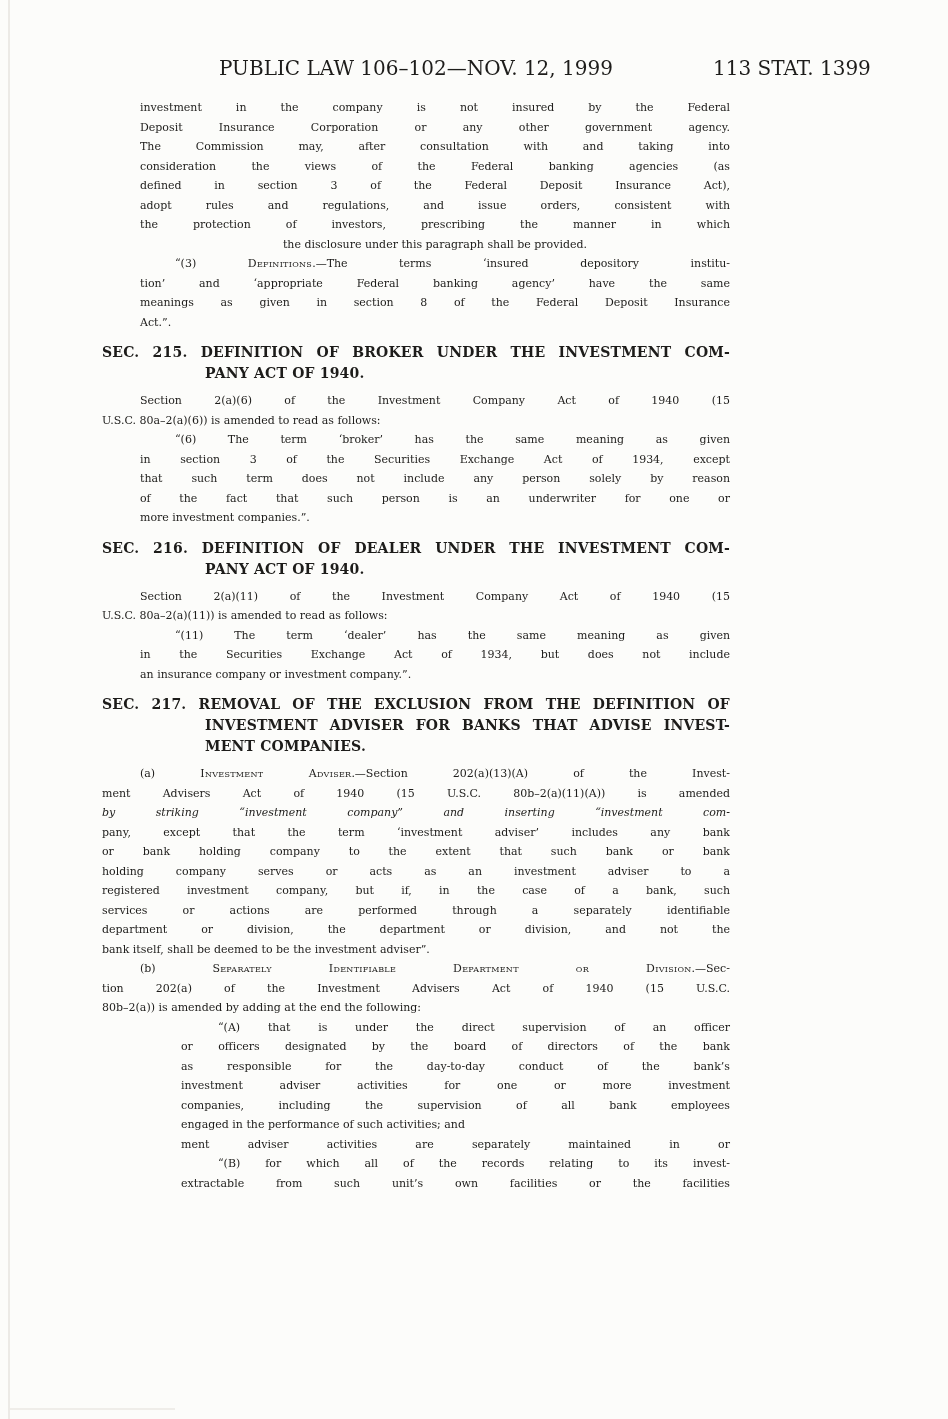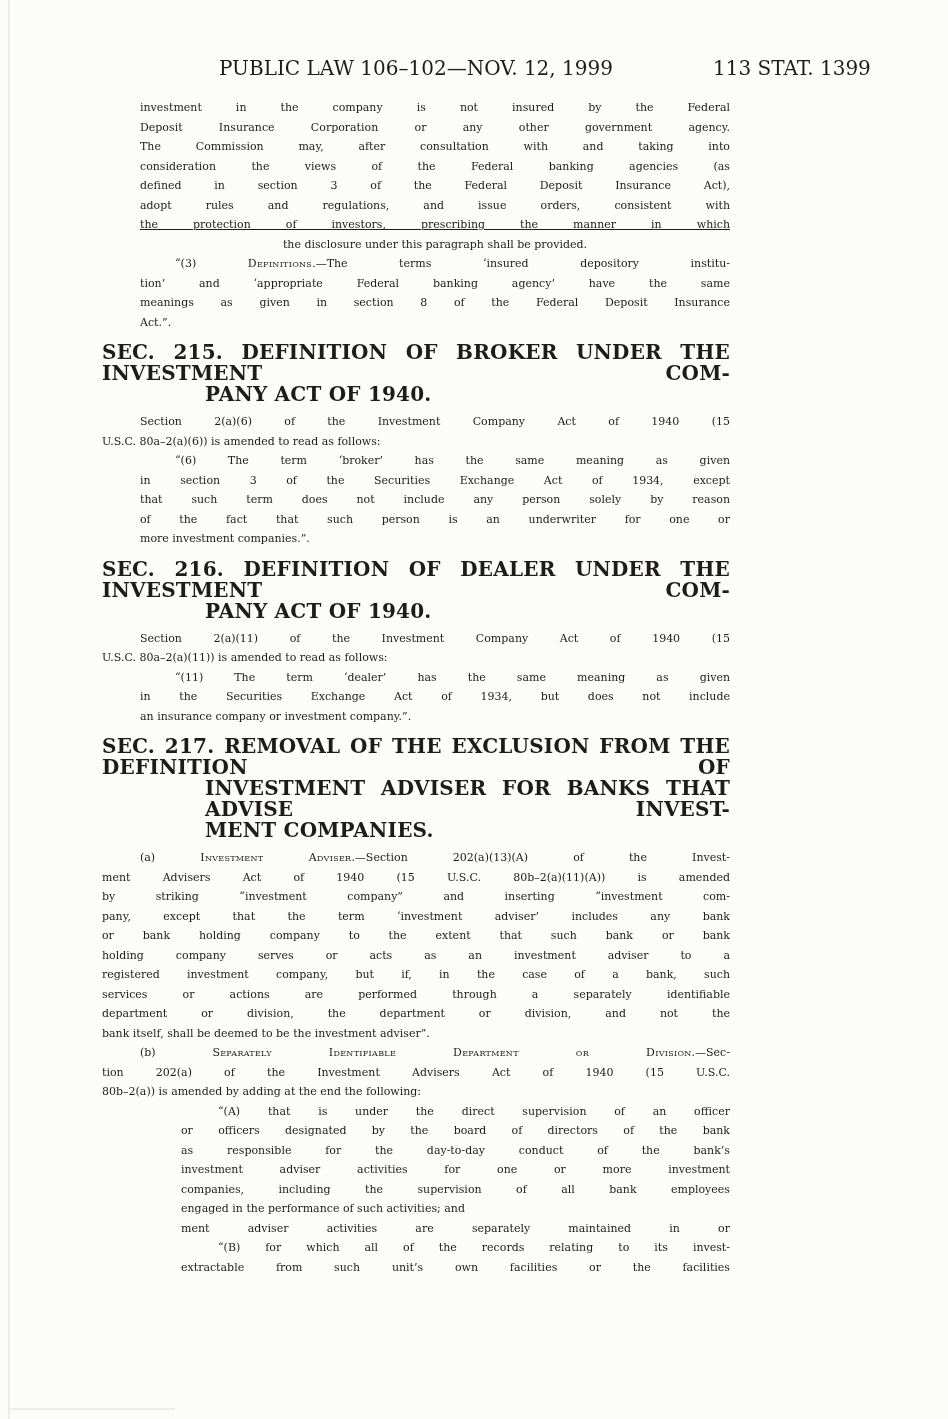--- a/index.html
+++ b/index.html
@@ -20,21 +20,21 @@
   .text-column {
     position:absolute; left:102px; top:56px; width:628px;
   }
   .header-line { position:relative; height:42px; font-size:20px; }
   .header-title { display:block; width:628px; text-align:center; white-space:nowrap; }
   .header-stat { position:absolute; left:611px; top:0; white-space:nowrap; }
   .para { margin:0; }
   .line { line-height:19.5px; min-height:19.5px; font-size:11px; }
   .line.j { text-align:justify; text-align-last:justify; }
   .heading { margin:10px 0 7px 0; }
-  .heading .line { font-weight:bold; font-size:20px; line-height:21px; min-height:21px; letter-spacing:0.2px; }
+  .heading .line { font-weight:bold; font-size:14px; line-height:21px; min-height:21px; letter-spacing:0.2px; }
   .sc { font-variant:small-caps; letter-spacing:0.3px; }
 </style>
 </head>
 <body>
 
 <div class="page">
   <div class="scan-edge-left"></div>
   <div class="scan-edge-bottom"></div>
 
   <div class="text-column">
@@ -43,21 +43,21 @@
       <span class="header-stat">113 STAT. 1399</span>
     </div>
     <div>
         <div class="para q1">
           <div class="line j" style="padding-left: 38px;"><span>investment in the company is not insured by the Federal</span></div>
           <div class="line j" style="padding-left: 38px;"><span>Deposit Insurance Corporation or any other government agency.</span></div>
           <div class="line j" style="padding-left: 38px;"><span>The Commission may, after consultation with and taking into</span></div>
           <div class="line j" style="padding-left: 38px;"><span>consideration the views of the Federal banking agencies (as</span></div>
           <div class="line j" style="padding-left: 38px;"><span>defined in section 3 of the Federal Deposit Insurance Act),</span></div>
           <div class="line j" style="padding-left: 38px;"><span>adopt rules and regulations, and issue orders, consistent with</span></div>
-          <div class="line j" style="padding-left: 38px; text-decoration: underline;"><span>the protection of investors, prescribing the manner in which</span></div>
+          <div class="line j" style="padding-left: 38px;"><span>the protection of investors, prescribing the manner in which</span></div>
           <div class="line" style="padding-left: 38px; text-align: center;"><span>the disclosure under this paragraph shall be provided.</span></div>
         </div>
         <div class="para q1">
           <div class="line j" style="padding-left: 73px;"><span>“(3) </span><span class="sc">Definitions</span><span>.—The terms ‘insured depository institu-</span></div>
           <div class="line j" style="padding-left: 38px;"><span>tion’ and ‘appropriate Federal banking agency’ have the same</span></div>
           <div class="line j" style="padding-left: 38px;"><span>meanings as given in section 8 of the Federal Deposit Insurance</span></div>
           <div class="line" style="padding-left: 38px;"><span>Act.”.</span></div>
         </div>
         <div class="para heading">
           <div class="line j" style="padding-left: 0px;"><span>SEC. 215. DEFINITION OF BROKER UNDER THE INVESTMENT COM-</span></div>
@@ -88,21 +88,21 @@
           <div class="line" style="padding-left: 38px;"><span>an insurance company or investment company.”.</span></div>
         </div>
         <div class="para heading">
           <div class="line j" style="padding-left: 0px;"><span>SEC. 217. REMOVAL OF THE EXCLUSION FROM THE DEFINITION OF</span></div>
           <div class="line j" style="padding-left: 103px;"><span>INVESTMENT ADVISER FOR BANKS THAT ADVISE INVEST-</span></div>
           <div class="line" style="padding-left: 103px;"><span>MENT COMPANIES.</span></div>
         </div>
         <div class="para body">
           <div class="line j" style="padding-left: 38px;"><span>(a) </span><span class="sc">Investment Adviser</span><span>.—Section 202(a)(13)(A) of the Invest-</span></div>
           <div class="line j" style="padding-left: 0px;"><span>ment Advisers Act of 1940 (15 U.S.C. 80b–2(a)(11)(A)) is amended</span></div>
-          <div class="line j" style="padding-left: 0px;"><span>by striking “investment company” and inserting “investment com-</span></div>
+          <div class="line j" style="padding-left: 0px; font-style: italic;"><span>by striking “investment company” and inserting “investment com-</span></div>
           <div class="line j" style="padding-left: 0px;"><span>pany, except that the term ‘investment adviser’ includes any bank</span></div>
           <div class="line j" style="padding-left: 0px;"><span>or bank holding company to the extent that such bank or bank</span></div>
           <div class="line j" style="padding-left: 0px;"><span>holding company serves or acts as an investment adviser to a</span></div>
           <div class="line j" style="padding-left: 0px;"><span>registered investment company, but if, in the case of a bank, such</span></div>
           <div class="line j" style="padding-left: 0px;"><span>services or actions are performed through a separately identifiable</span></div>
           <div class="line j" style="padding-left: 0px;"><span>department or division, the department or division, and not the</span></div>
           <div class="line" style="padding-left: 0px;"><span>bank itself, shall be deemed to be the investment adviser”.</span></div>
         </div>
         <div class="para body">
           <div class="line j" style="padding-left: 38px;"><span>(b) </span><span class="sc">Separately Identifiable Department or Division</span><span>.—Sec-</span></div>

